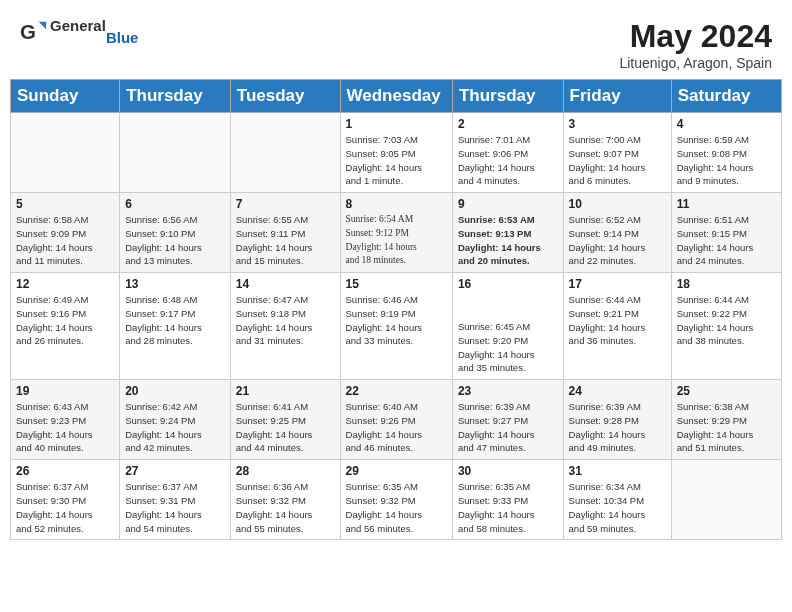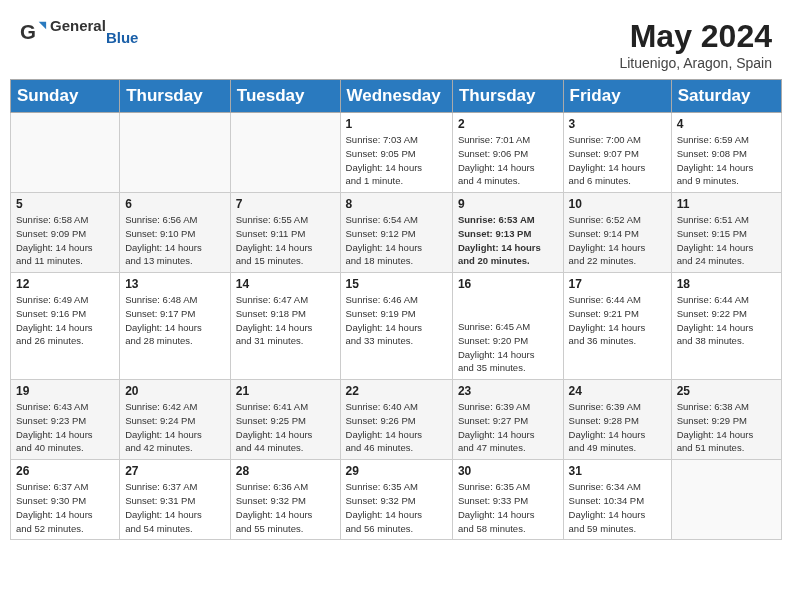--- a/index.html
+++ b/index.html
@@ -177,21 +177,21 @@
         </td>
         <td>
           <div class="day-number">7</div>
           <div class="day-info" style="white-space: pre-line;">Sunrise: 6:55 AM
 Sunset: 9:11 PM
 Daylight: 14 hours
 and 15 minutes.</div>
         </td>
         <td>
           <div class="day-number">8</div>
-          <div class="day-info" style="white-space: pre-line;">Sunrise: 6:54 AM
+          <div class="day-info" style="white-space: pre-line; font-family: Liberation Serif, serif;">Sunrise: 6:54 AM
 Sunset: 9:12 PM
 Daylight: 14 hours
 and 18 minutes.</div>
         </td>
         <td>
           <div class="day-number">9</div>
           <div class="day-info" style="white-space: pre-line; font-weight: bold;">Sunrise: 6:53 AM
 Sunset: 9:13 PM
 Daylight: 14 hours
 and 20 minutes.</div>

